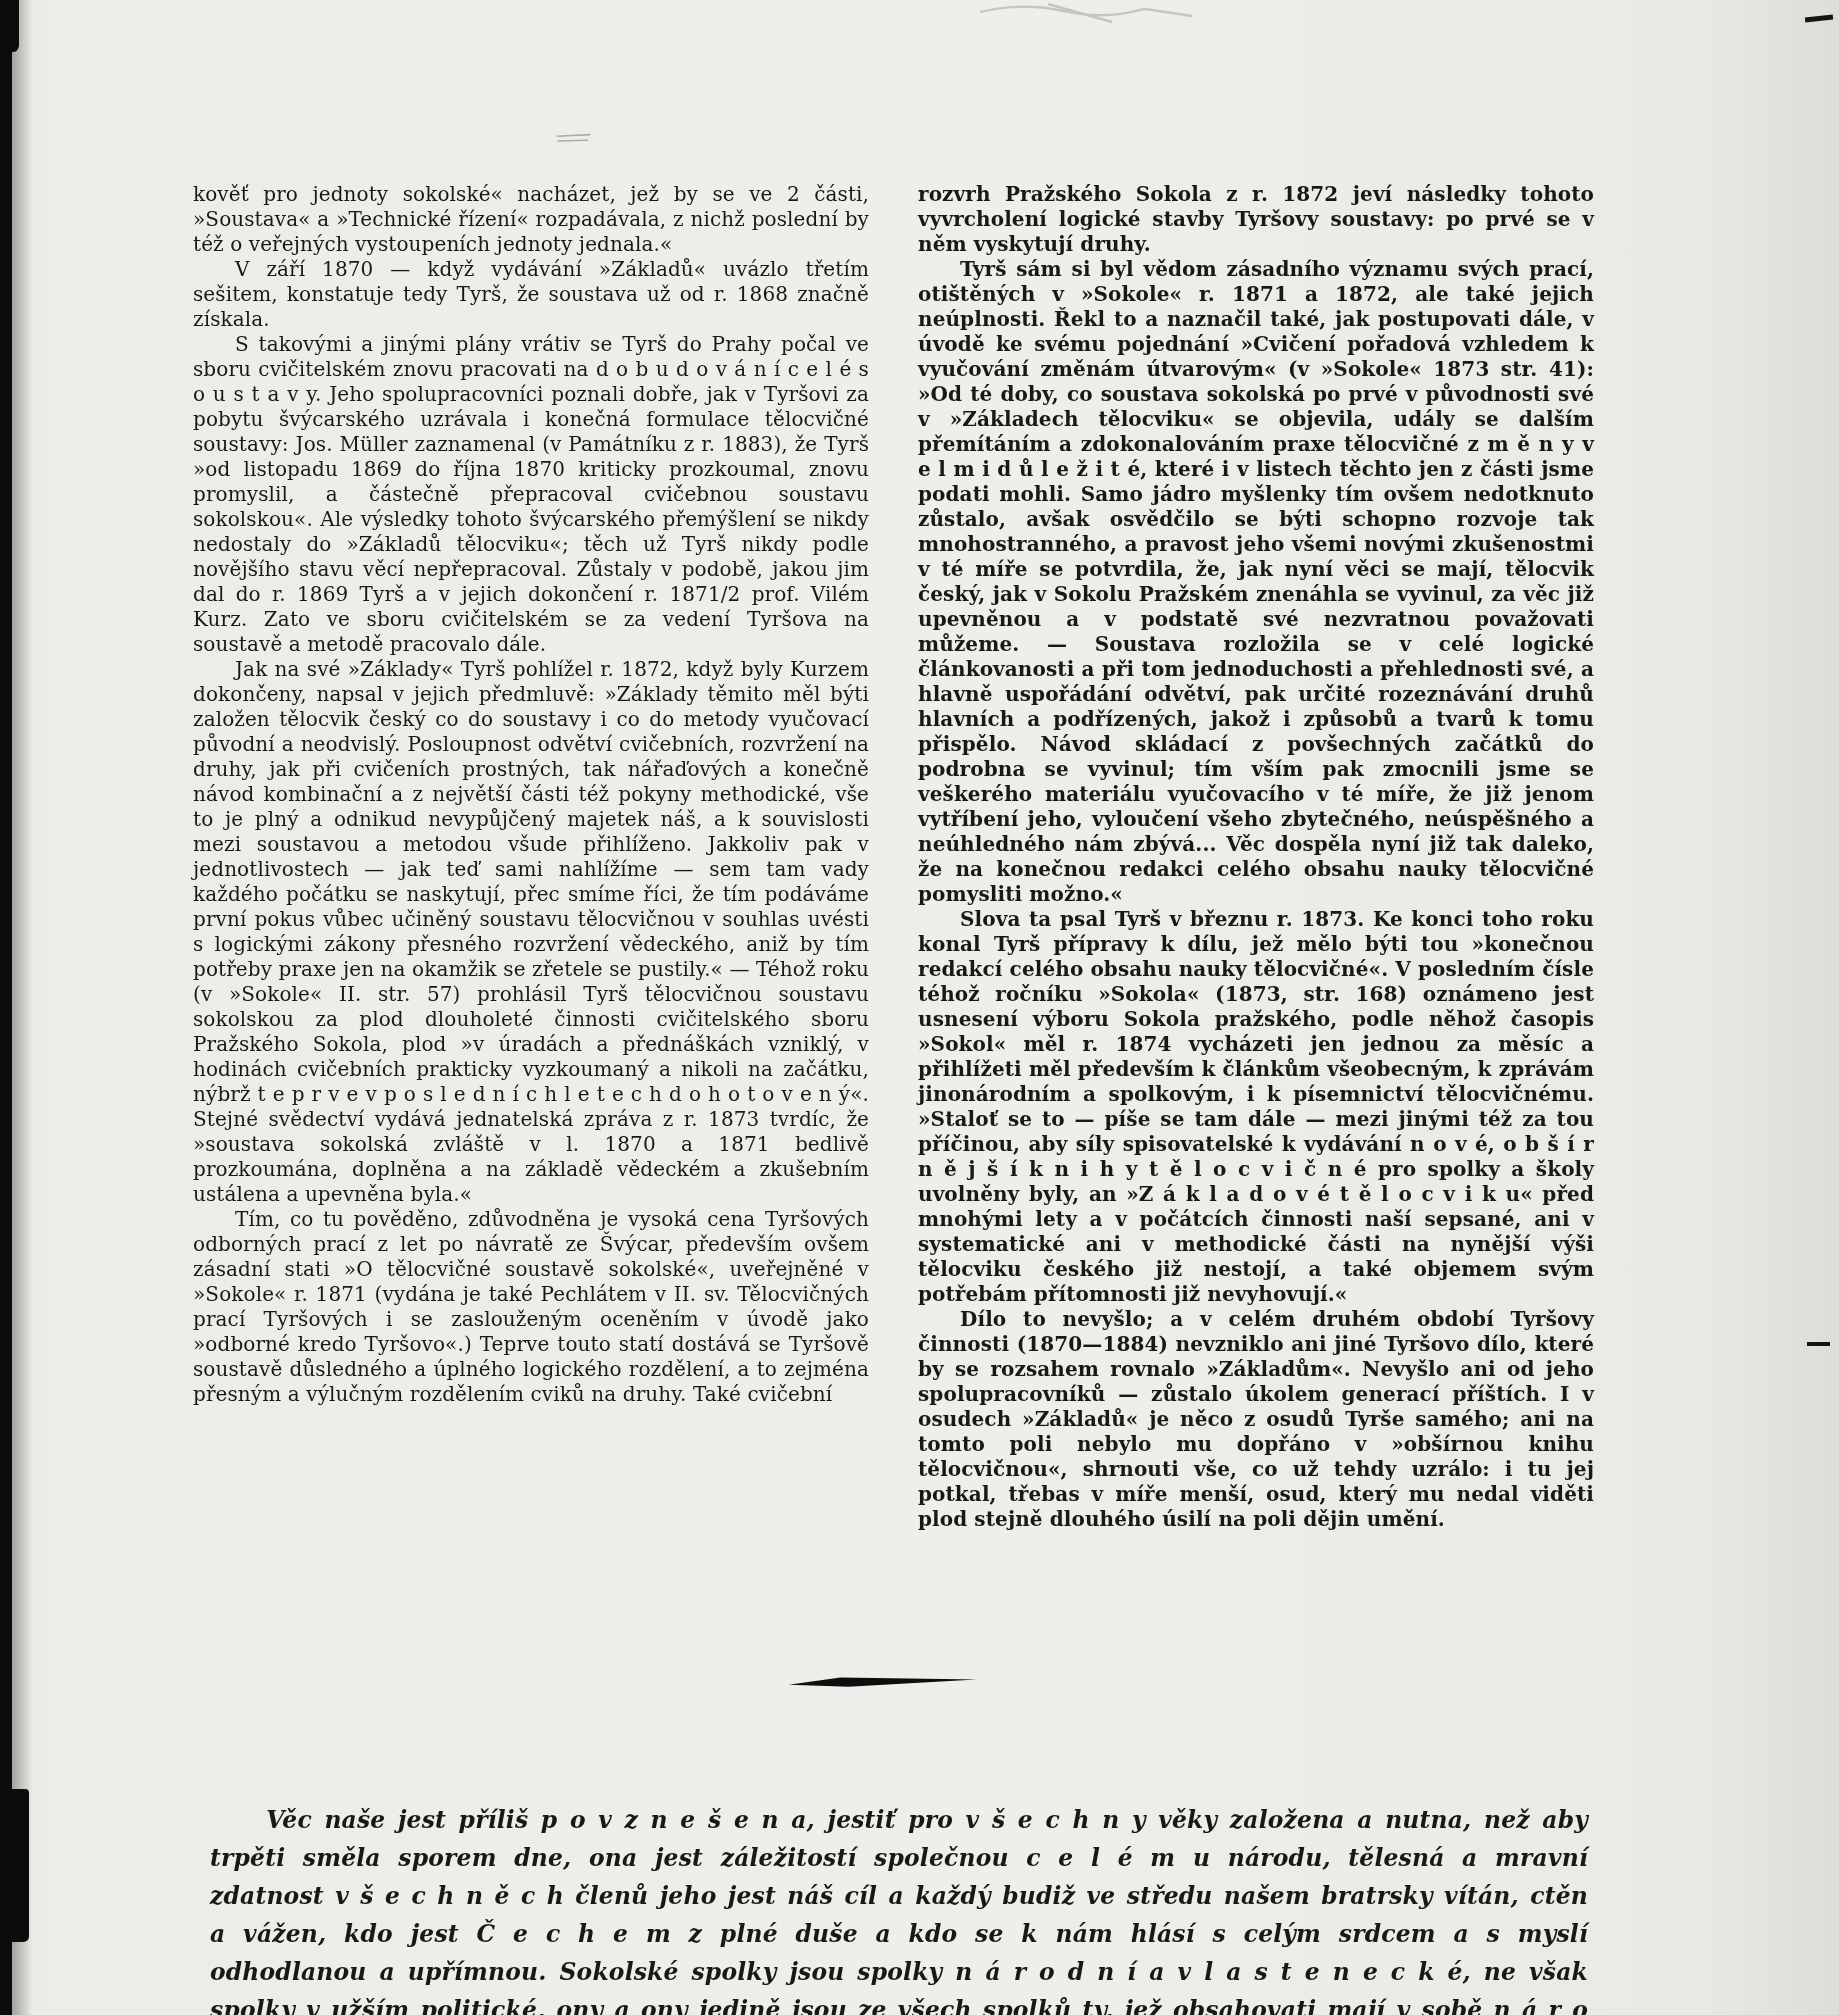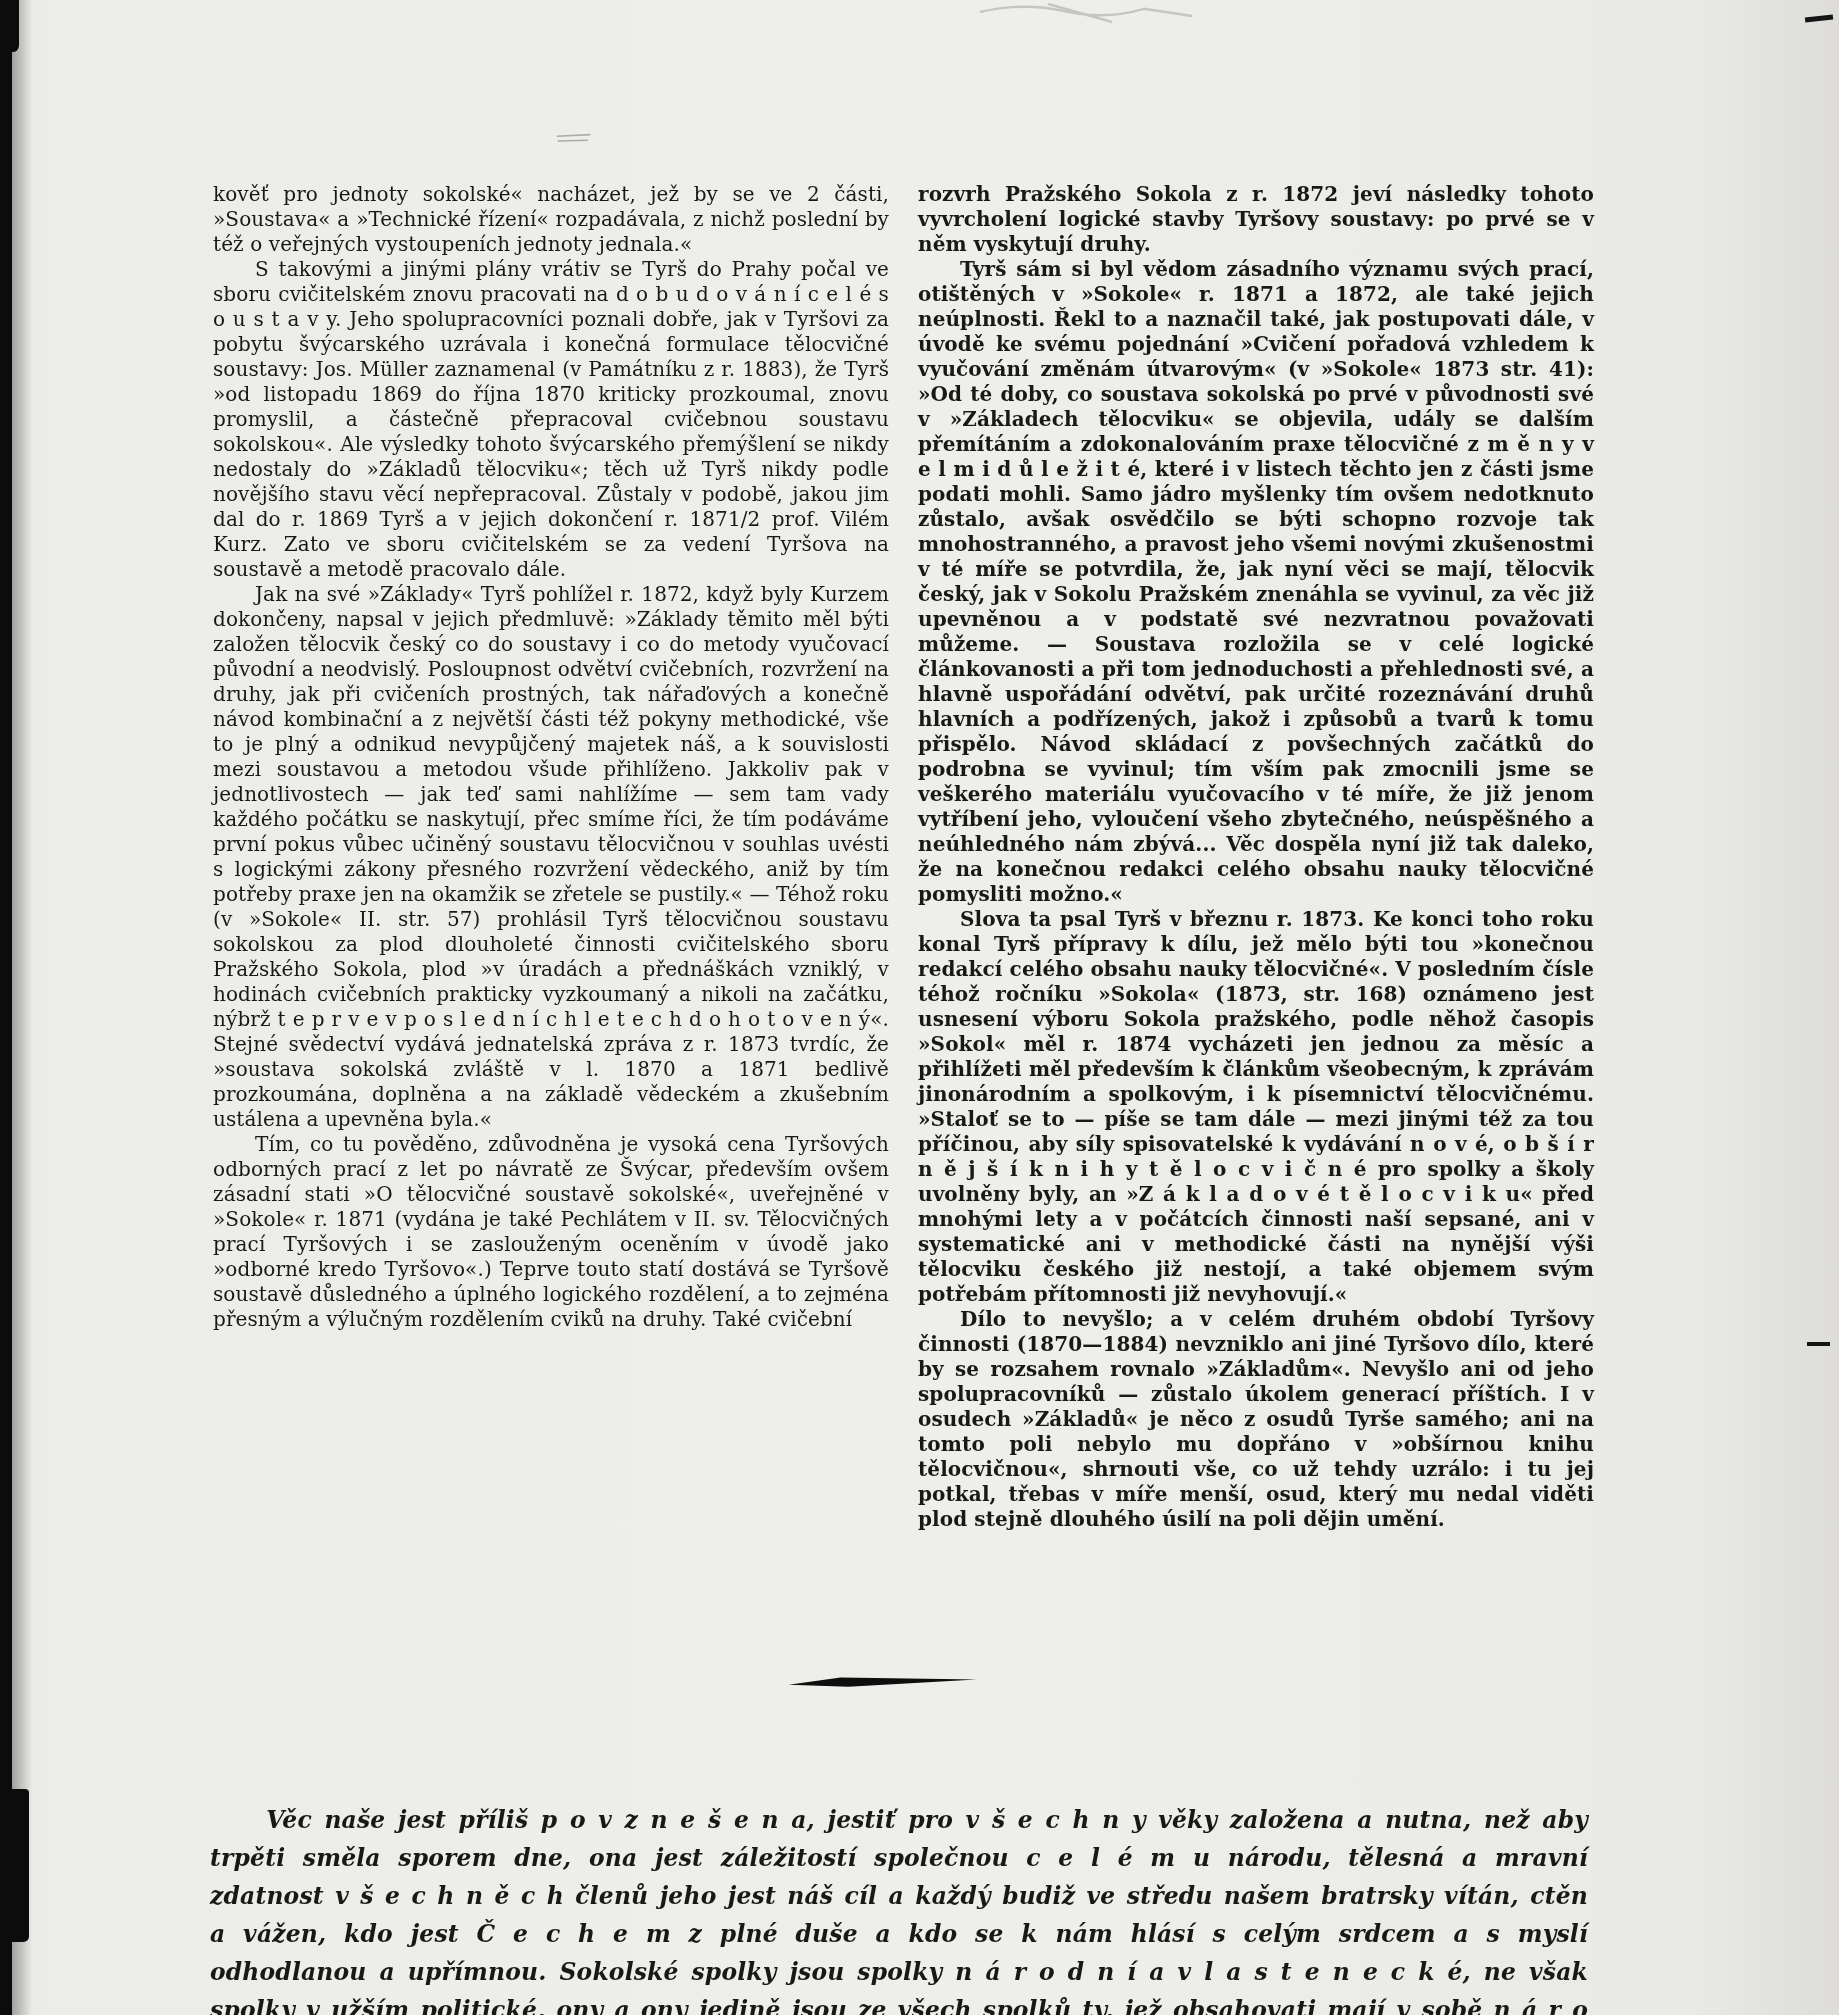--- a/index.html
+++ b/index.html
@@ -39,21 +39,21 @@
   }
   
   .col {
     position: absolute; top: 182px;
     width: 676px;
     text-align: justify;
     font-size: 20px;
     line-height: 25px;
     letter-spacing: 0.1px;
   }
-  .col-left  { left: 193px; margin-left: 20px;  }
+  .col-left  { left: 193px;  }
   .col-right { left: 918px; font-weight: bold; }
   .col p { margin: 0; text-indent: 2.1em; }
   .col p:first-child { text-indent: 0; }
   .divider {
     position: absolute; left: 788px; top: 1676px; width: 189px; height: 12px;
   }
   .quote-block {
     position: absolute; left: 210px; top: 1801px; width: 1378px;
     font-style: italic; font-weight: 700;
     font-size: 23.4px; line-height: 38px;
@@ -77,20 +77,21 @@
   <svg class="pencil" style="left:975px; top:0; width:226px; height:48px;" viewBox="0 0 560 120">
     <path d="M10 30 Q 120 5 220 28 T 420 22 L 540 40 M 180 10 L 340 55" stroke="#8a8a86" stroke-width="6" fill="none"></path>
   </svg>
 
   <svg class="crease" viewBox="0 0 90 26">
     <path d="M2 8 L 86 4 M4 20 L 80 18" stroke="#6c6c68" stroke-width="4" fill="none"></path>
   </svg>
 
   <div class="col col-left">
       <p>kověť pro jednoty sokolské« nacházet, jež by se ve 2 části, »Soustava« a »Technické řízení« rozpadávala, z nichž poslední by též o veřejných vystoupeních jednoty jednala.«</p>
+      <p>V září 1870 — když vydávání »Základů« uvázlo třetím sešitem, konstatuje tedy Tyrš, že soustava už od r. 1868 značně získala.</p>
       <p>S takovými a jinými plány vrátiv se Tyrš do Prahy počal ve sboru cvičitelském znovu pracovati na d o b u d o v á n í  c e l é  s o u s t a v y. Jeho spolupracovníci poznali dobře, jak v Tyršovi za pobytu švýcarského uzrávala i konečná formulace tělocvičné soustavy: Jos. Müller zaznamenal (v Památníku z r. 1883), že Tyrš »od listopadu 1869 do října 1870 kriticky prozkoumal, znovu promyslil, a částečně přepracoval cvičebnou soustavu sokolskou«. Ale výsledky tohoto švýcarského přemýšlení se nikdy nedostaly do »Základů tělocviku«; těch už Tyrš nikdy podle novějšího stavu věcí nepřepracoval. Zůstaly v podobě, jakou jim dal do r. 1869 Tyrš a v jejich dokončení r. 1871/2 prof. Vilém Kurz. Zato ve sboru cvičitelském se za vedení Tyršova na soustavě a metodě pracovalo dále.</p>
       <p>Jak na své »Základy« Tyrš pohlížel r. 1872, když byly Kurzem dokončeny, napsal v jejich předmluvě: »Základy těmito měl býti založen tělocvik český co do soustavy i co do metody vyučovací původní a neodvislý. Posloupnost odvětví cvičebních, rozvržení na druhy, jak při cvičeních prostných, tak nářaďových a konečně návod kombinační a z největší části též pokyny methodické, vše to je plný a odnikud nevypůjčený majetek náš, a k souvislosti mezi soustavou a metodou všude přihlíženo. Jakkoliv pak v jednotlivostech — jak teď sami nahlížíme — sem tam vady každého počátku se naskytují, přec smíme říci, že tím podáváme první pokus vůbec učiněný soustavu tělocvičnou v souhlas uvésti s logickými zákony přesného rozvržení vědeckého, aniž by tím potřeby praxe jen na okamžik se zřetele se pustily.« — Téhož roku (v »Sokole« II. str. 57) prohlásil Tyrš tělocvičnou soustavu sokolskou za plod dlouholeté činnosti cvičitelského sboru Pražského Sokola, plod »v úradách a přednáškách vzniklý, v hodinách cvičebních prakticky vyzkoumaný a nikoli na začátku, nýbrž t e p r v e  v  p o s l e d n í c h  l e t e c h  d o h o t o v e n ý«. Stejné svědectví vydává jednatelská zpráva z r. 1873 tvrdíc, že »soustava sokolská zvláště v l. 1870 a 1871 bedlivě prozkoumána, doplněna a na základě vědeckém a zkušebním ustálena a upevněna byla.«</p>
       <p>Tím, co tu pověděno, zdůvodněna je vysoká cena Tyršových odborných prací z let po návratě ze Švýcar, především ovšem zásadní stati »O tělocvičné soustavě sokolské«, uveřejněné v »Sokole« r. 1871 (vydána je také Pechlátem v II. sv. Tělocvičných prací Tyršových i se zaslouženým oceněním v úvodě jako »odborné kredo Tyršovo«.) Teprve touto statí dostává se Tyršově soustavě důsledného a úplného logického rozdělení, a to zejména přesným a výlučným rozdělením cviků na druhy. Také cvičební</p>
     </div>
 
   <div class="col col-right">
       <p>rozvrh Pražského Sokola z r. 1872 jeví následky tohoto vyvrcholení logické stavby Tyršovy soustavy: po prvé se v něm vyskytují druhy.</p>
       <p>Tyrš sám si byl vědom zásadního významu svých prací, otištěných v »Sokole« r. 1871 a 1872, ale také jejich neúplnosti. Řekl to a naznačil také, jak postupovati dále, v úvodě ke svému pojednání »Cvičení pořadová vzhledem k vyučování změnám útvarovým« (v »Sokole« 1873 str. 41): »Od té doby, co soustava sokolská po prvé v původnosti své v »Základech tělocviku« se objevila, udály se dalším přemítáním a zdokonalováním praxe tělocvičné z m ě n y  v e l m i  d ů l e ž i t é, které i v listech těchto jen z části jsme podati mohli. Samo jádro myšlenky tím ovšem nedotknuto zůstalo, avšak osvědčilo se býti schopno rozvoje tak mnohostranného, a pravost jeho všemi novými zkušenostmi v té míře se potvrdila, že, jak nyní věci se mají, tělocvik český, jak v Sokolu Pražském znenáhla se vyvinul, za věc již upevněnou a v podstatě své nezvratnou považovati můžeme. — Soustava rozložila se v celé logické článkovanosti a při tom jednoduchosti a přehlednosti své, a hlavně uspořádání odvětví, pak určité rozeznávání druhů hlavních a podřízených, jakož i způsobů a tvarů k tomu přispělo. Návod skládací z povšechných začátků do podrobna se vyvinul; tím vším pak zmocnili jsme se veškerého materiálu vyučovacího v té míře, že již jenom vytříbení jeho, vyloučení všeho zbytečného, neúspěšného a neúhledného nám zbývá... Věc dospěla nyní již tak daleko, že na konečnou redakci celého obsahu nauky tělocvičné pomysliti možno.«</p>
       <p>Slova ta psal Tyrš v březnu r. 1873. Ke konci toho roku konal Tyrš přípravy k dílu, jež mělo býti tou »konečnou redakcí celého obsahu nauky tělocvičné«. V posledním čísle téhož ročníku »Sokola« (1873, str. 168) oznámeno jest usnesení výboru Sokola pražského, podle něhož časopis »Sokol« měl r. 1874 vycházeti jen jednou za měsíc a přihlížeti měl především k článkům všeobecným, k zprávám jinonárodním a spolkovým, i k písemnictví tělocvičnému. »Staloť se to — píše se tam dále — mezi jinými též za tou příčinou, aby síly spisovatelské k vydávání n o v é, o b š í r n ě j š í  k n i h y  t ě l o c v i č n é pro spolky a školy uvolněny byly, an »Z á k l a d o v é  t ě l o c v i k u« před mnohými lety a v počátcích činnosti naší sepsané, ani v systematické ani v methodické části na nynější výši tělocviku českého již nestojí, a také objemem svým potřebám přítomnosti již nevyhovují.«</p>
       <p>Dílo to nevyšlo; a v celém druhém období Tyršovy činnosti (1870—1884) nevzniklo ani jiné Tyršovo dílo, které by se rozsahem rovnalo »Základům«. Nevyšlo ani od jeho spolupracovníků — zůstalo úkolem generací příštích. I v osudech »Základů« je něco z osudů Tyrše samého; ani na tomto poli nebylo mu dopřáno v »obšírnou knihu tělocvičnou«, shrnouti vše, co už tehdy uzrálo: i tu jej potkal, třebas v míře menší, osud, který mu nedal viděti plod stejně dlouhého úsilí na poli dějin umění.</p>

